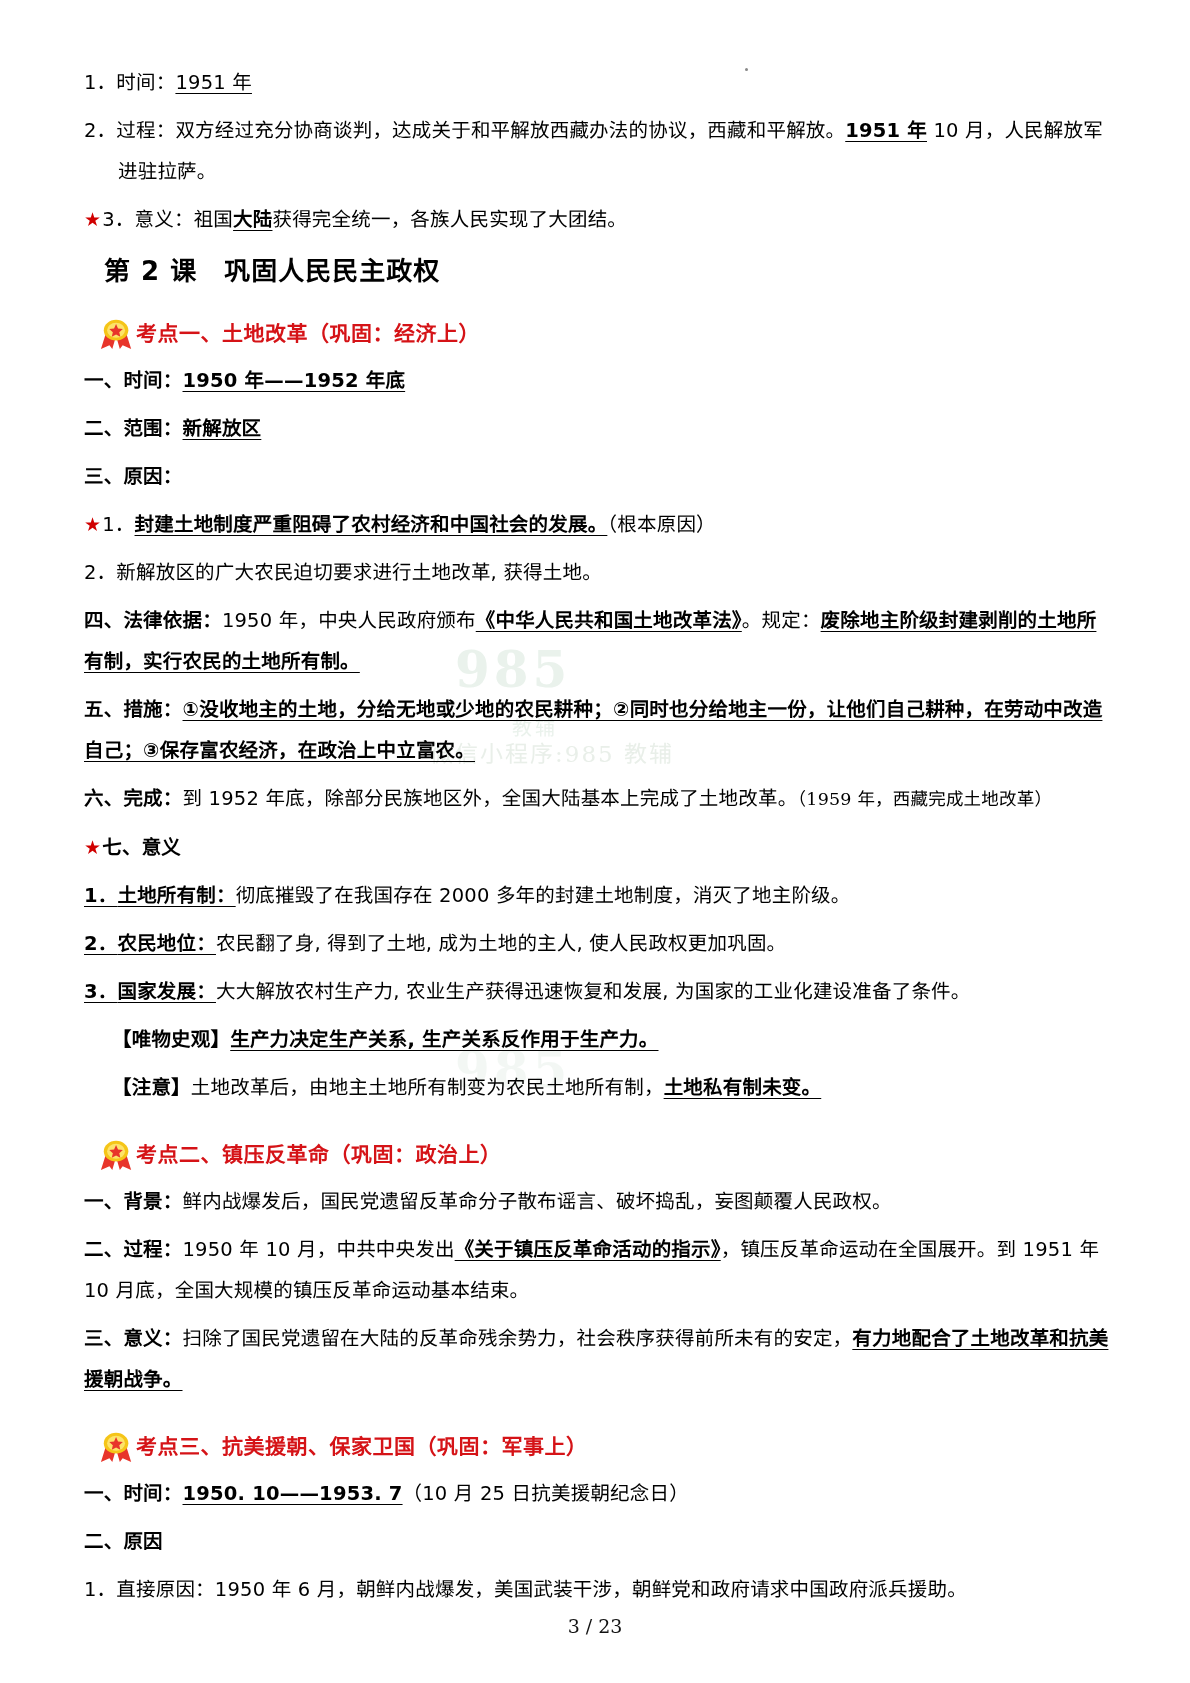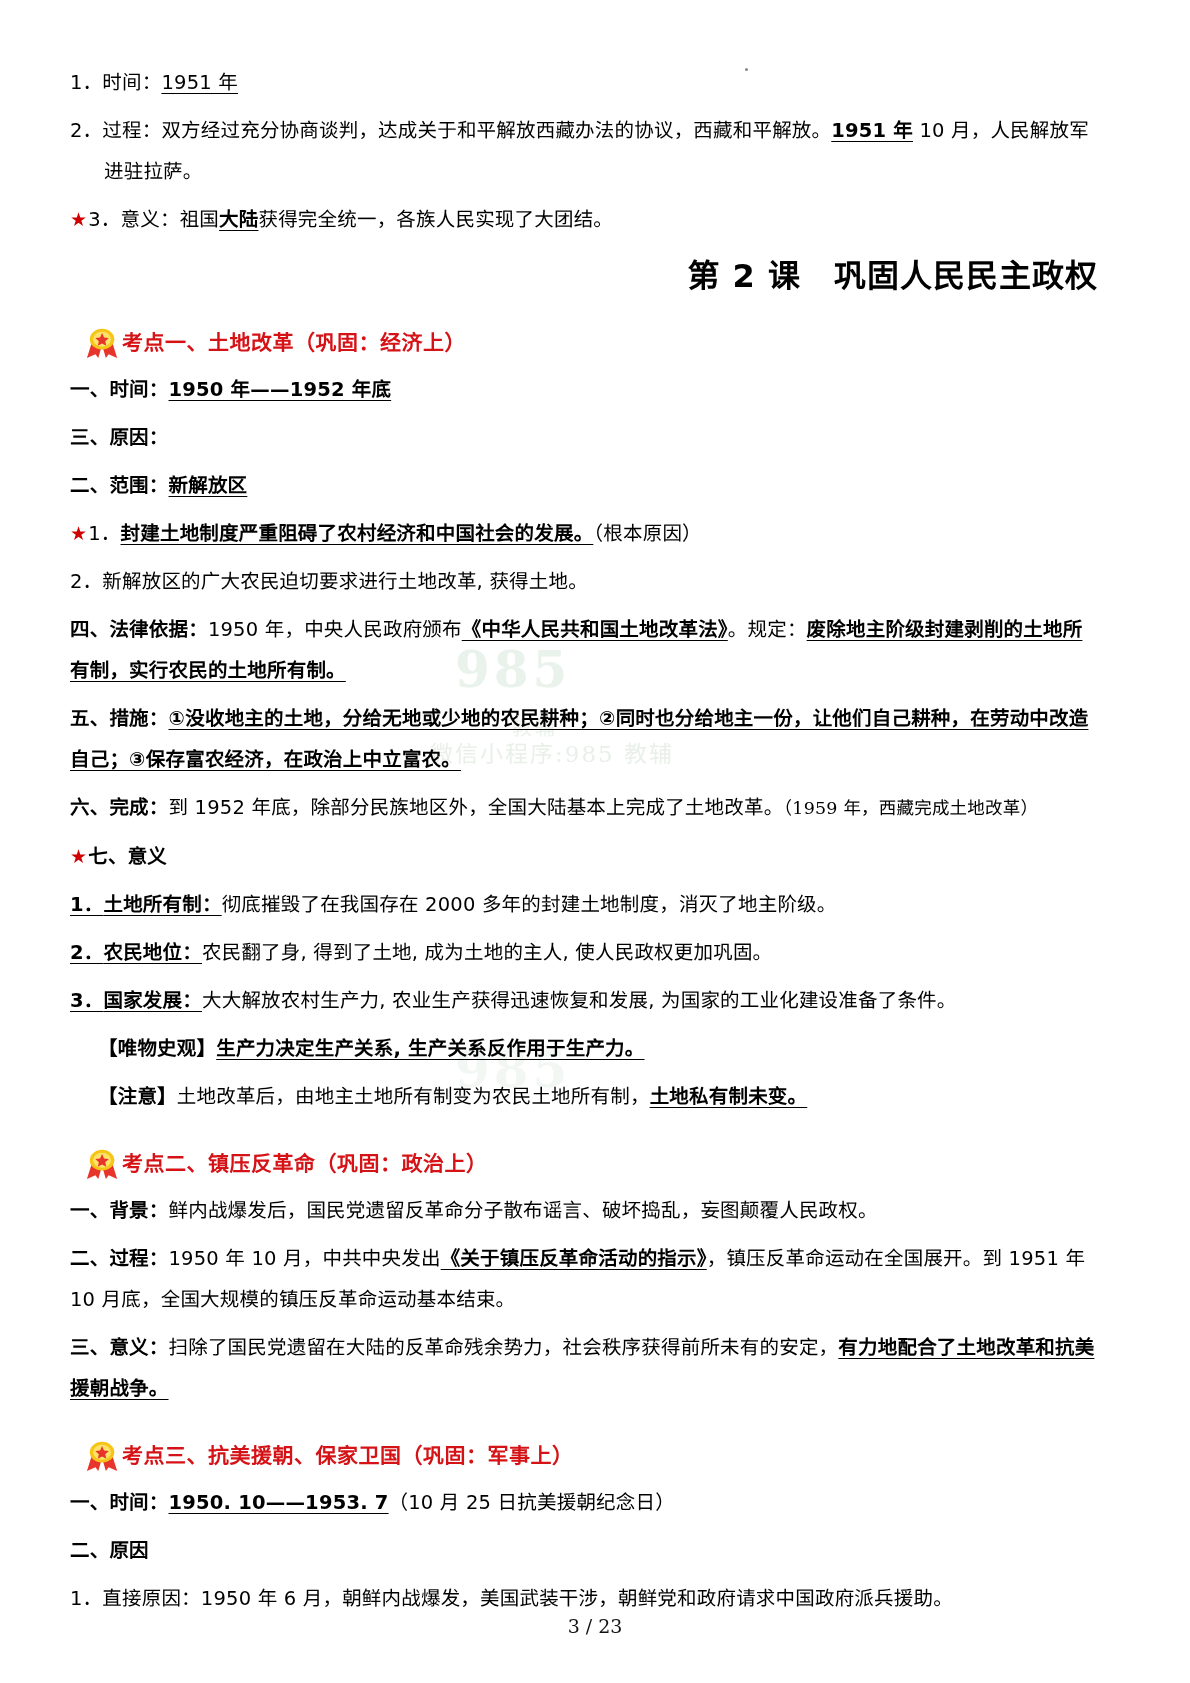--- a/index.html
+++ b/index.html
@@ -16,21 +16,21 @@
     position: relative;
     width: 1190px;
     height: 1683px;
     margin: 0 auto;
     background: #ffffff;
     box-sizing: border-box;
     overflow: hidden;
   }
   .content {
     position: absolute;
-    left: 70px;
+    left: 84px;
     top: 62px;
     width: 1028px;
   }
 
   
   .watermark {
     position: absolute;
     pointer-events: none;
     user-select: none;
     color: #e9efe9;
@@ -86,22 +86,22 @@
   .star {
     color: #d00000;
     font-size: 19px;
     margin-right: 1px;
   }
 
   
   .lesson-title {
     position: relative;
     z-index: 2;
-    text-align: right;
-    font-size: 32px;
+    text-align: left;
+    font-size: 26px;
     font-weight: bold;
     letter-spacing: 1px;
     margin: 10px 0 18px 0;
     padding-left: 20px;
   }
 
   
   .kaodian {
     position: relative;
     z-index: 2;
@@ -187,25 +187,25 @@
         <polygon points="19,7.5 21.1,12.2 26.2,12.7 22.4,16.1 23.5,21 19,18.4 14.5,21 15.6,16.1 11.8,12.7 16.9,12.2" fill="#e8352b"></polygon>
       </svg>
       <span>考点一、土地改革（巩固：经济上）</span>
     </div>
 
     <p class="line">
       <b>一、时间：</b><span class="ub">1950 年——1952 年底</span>
     </p>
 
     <p class="line">
+      <b>二、范围：</b><span class="ub">新解放区</span>
+    </p>
+
+    <p class="line">
       <b>三、原因：</b>
-    </p>
-
-    <p class="line">
-      <b>二、范围：</b><span class="ub">新解放区</span>
     </p>
 
     <p class="line">
       <span class="star">★</span><span>1．</span><span class="ub">封建土地制度严重阻碍了农村经济和中国社会的发展。</span><span>（根本原因）</span>
     </p>
 
     <p class="line">
       <span>2．</span><span>新解放区的广大农民迫切要求进行土地改革, 获得土地。</span>
     </p>
 

